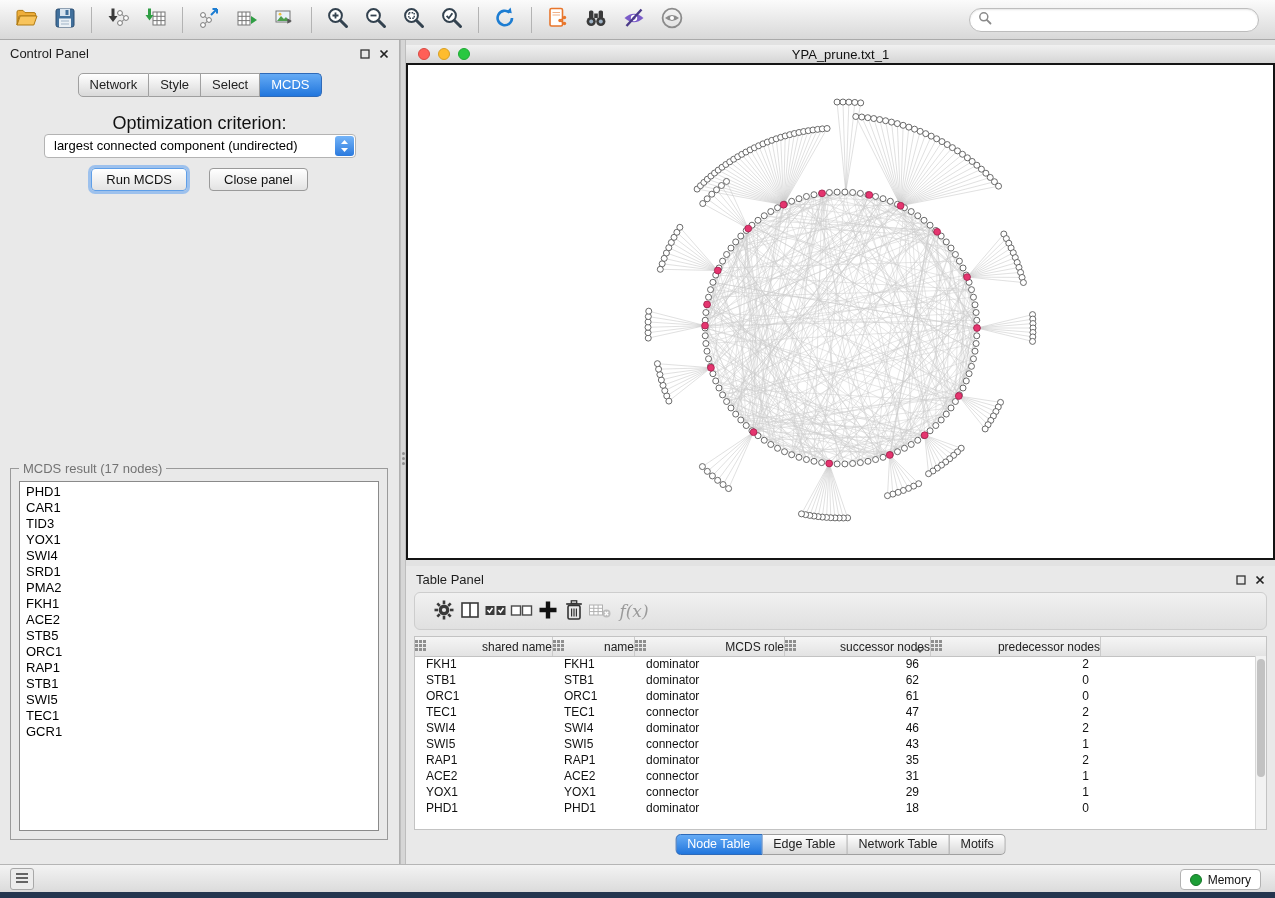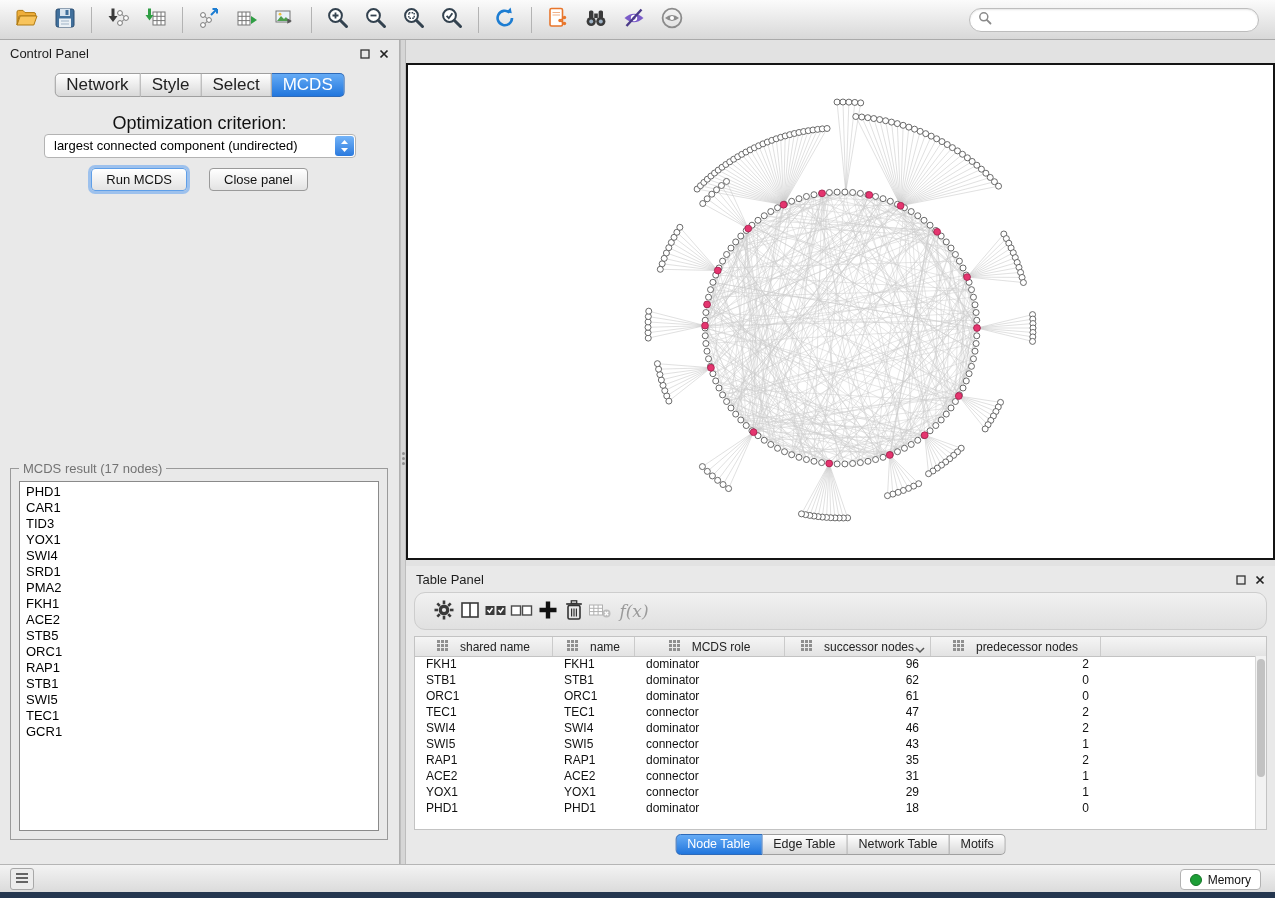--- a/index.html
+++ b/index.html
@@ -19,21 +19,21 @@
   .search input{border:none;outline:none;flex:1;font-size:12px;background:transparent;margin-left:6px;}
 
   
   .panel-titlebar{position:relative;height:24px;font-size:13px;color:#1d1d1d;padding:6px 10px 0;box-sizing:border-box;}
   .win-icons{position:absolute;right:10px;top:7px;display:flex;gap:9px;align-items:center;}
 
   
   .control-panel{position:absolute;left:0;top:40px;width:400px;height:824px;background:#e9e9e9;
     border-right:1px solid #b0b0b0;box-sizing:border-box;}
   .seg{display:flex;}
-  .seg .tab{font-size:17px;height:22px;line-height:22px;padding:0 11px;color:#222;
+  .seg .tab{font-size:13px;height:22px;line-height:22px;padding:0 11px;color:#222;
     background:linear-gradient(#ffffff,#d9d9d9);border:1px solid #9f9f9f;border-left:none;}
   .seg .tab:first-child{border-left:1px solid #9f9f9f;border-radius:5px 0 0 5px;}
   .seg .tab:last-child{border-radius:0 5px 5px 0;}
   .seg .tab.active{background:linear-gradient(#65abf5,#2176dd);color:#fff;border-color:#2e6ab8;}
   .cp-tabs{position:absolute;top:33px;left:50%;transform:translateX(-50%);}
   .opt-label{position:absolute;top:73px;left:0;width:100%;text-align:center;font-size:18px;color:#111;}
   .opt-select{position:absolute;top:94px;left:44px;width:312px;height:24px;background:#fff;
     border:1px solid #b3b3b3;border-radius:4px;font-size:13px;line-height:22px;padding-left:9px;box-sizing:border-box;}
   .opt-stepper{position:absolute;right:1px;top:1px;width:19px;height:20px;border-radius:3px;
     background:linear-gradient(#74b4f8,#2b7ade);display:flex;align-items:center;justify-content:center;}
@@ -58,28 +58,28 @@
   .net-titlebar{position:relative;height:18px;background:linear-gradient(#f1f1f1,#d5d5d5);
     border-bottom:1px solid #b0b0b0;}
   .tl{position:absolute;top:3px;width:12px;height:12px;border-radius:50%;}
   .net-title{position:absolute;left:0;width:100%;top:2px;text-align:center;font-size:13px;color:#111;}
   .net-canvas{position:absolute;left:0;right:0;top:18px;bottom:0;background:#fff;border:2px solid #141414;box-sizing:border-box;}
   .net-canvas svg{display:block;width:100%;height:100%;}
 
   
   .table-panel{position:absolute;left:406px;top:566px;width:869px;height:298px;background:#e9e9e9;box-sizing:border-box;}
   .tp-toolbar{position:absolute;top:26px;left:8px;right:8px;height:38px;
-    background:linear-gradient(#f1f1f1,#e0e0e0);border:1px solid #cdcdcd;border-radius:11px;
+    background:linear-gradient(#f1f1f1,#e0e0e0);border:1px solid #cdcdcd;border-radius:6px;
     display:flex;align-items:center;padding-left:16px;box-sizing:border-box;}
   .ticon{width:26px;height:26px;display:flex;align-items:center;justify-content:center;background:transparent;border:none;padding:0;}
   .fx{font-family:"DejaVu Serif", serif;font-style:italic;font-size:17px;color:#9a9a9a;}
   .table-wrap{position:absolute;top:70px;left:8px;right:8px;bottom:34px;background:#fff;border:1px solid #c3c3c3;box-sizing:border-box;}
   .thead{display:flex;height:19px;background:linear-gradient(#f5f5f5,#e3e3e3);border-bottom:1px solid #c3c3c3;
     font-size:12px;color:#222;}
-  .th{display:flex;align-items:center;justify-content:center;gap:12px;border-right:1px solid #cbcbcb;box-sizing:border-box;position:relative;}
+  .th{display:flex;align-items:center;justify-content:space-between;gap:12px;border-right:1px solid #cbcbcb;box-sizing:border-box;position:relative;}
   .c0{width:138px;} .c1{width:82px;} .c2{width:150px;} .c3{width:146px;} .c4{width:170px;} .filler{flex:1;border-right:none;}
   .tbody{position:absolute;top:19px;left:0;right:11px;bottom:0;overflow:hidden;}
   .trow{display:flex;height:16px;align-items:center;font-size:12px;color:#111;}
   .tcell{box-sizing:border-box;white-space:nowrap;overflow:hidden;}
   .trow .c0,.trow .c1,.trow .c2{padding-left:11px;text-align:left;}
   .trow .c3,.trow .c4{padding-right:12px;text-align:right;}
   .vscroll{position:absolute;top:19px;right:0;bottom:0;width:11px;background:#f2f2f2;border-left:1px solid #d7d7d7;box-sizing:border-box;}
   .vthumb{position:absolute;top:3px;left:1px;width:8px;height:118px;background:#c2c2c2;border-radius:4px;}
   .chev{position:absolute;right:5px;top:6px;}
   .tp-tabs{position:absolute;bottom:9px;left:50%;transform:translateX(-50%);}
@@ -319,20 +319,26 @@
 
   <div class="v-splitter">
     <span class="dots">
         <i></i>
         <i></i>
         <i></i>
       </span>
   </div>
 
   <div class="network-window">
+    <div class="net-titlebar">
+      <span class="tl" style="left:12px;background:#ff5f57;border:1px solid #d94a43;box-sizing:border-box;"></span>
+      <span class="tl" style="left:32px;background:#febc2e;border:1px solid #d9a023;box-sizing:border-box;"></span>
+      <span class="tl" style="left:52px;background:#28c840;border:1px solid #1faa34;box-sizing:border-box;"></span>
+      <span class="net-title">YPA_prune.txt_1</span>
+    </div>
     <div class="net-canvas">
       <svg id="network-svg" viewBox="0 0 865 493" preserveAspectRatio="none">
           <g stroke="#9b9b9b" stroke-width="0.5" opacity="0.5">
             <line x1="558.2728168236196" y1="210.05926554083467" x2="297" y2="263"></line>
             <line x1="304.9091665450246" y1="217.2972825227015" x2="338.2164906628801" y2="360.52992544721906"></line>
             <line x1="421.36179884687783" y1="398.50111539732603" x2="567.0081216752862" y2="239.8089818019631"></line>
             <line x1="390.9736887650072" y1="392.3436862161409" x2="300.53437929584265" y2="293.80356036990395"></line>
             <line x1="467.5736934503143" y1="131.46802776053383" x2="522.0610598165588" y2="365.78194211217914"></line>
             <line x1="349.9518883695804" y1="370.6987054454294" x2="338.21649066288006" y2="165.47007455278097"></line>
             <line x1="318.5895195349594" y1="336.52715117396133" x2="475.0263112349929" y2="392.3436862161409"></line>

